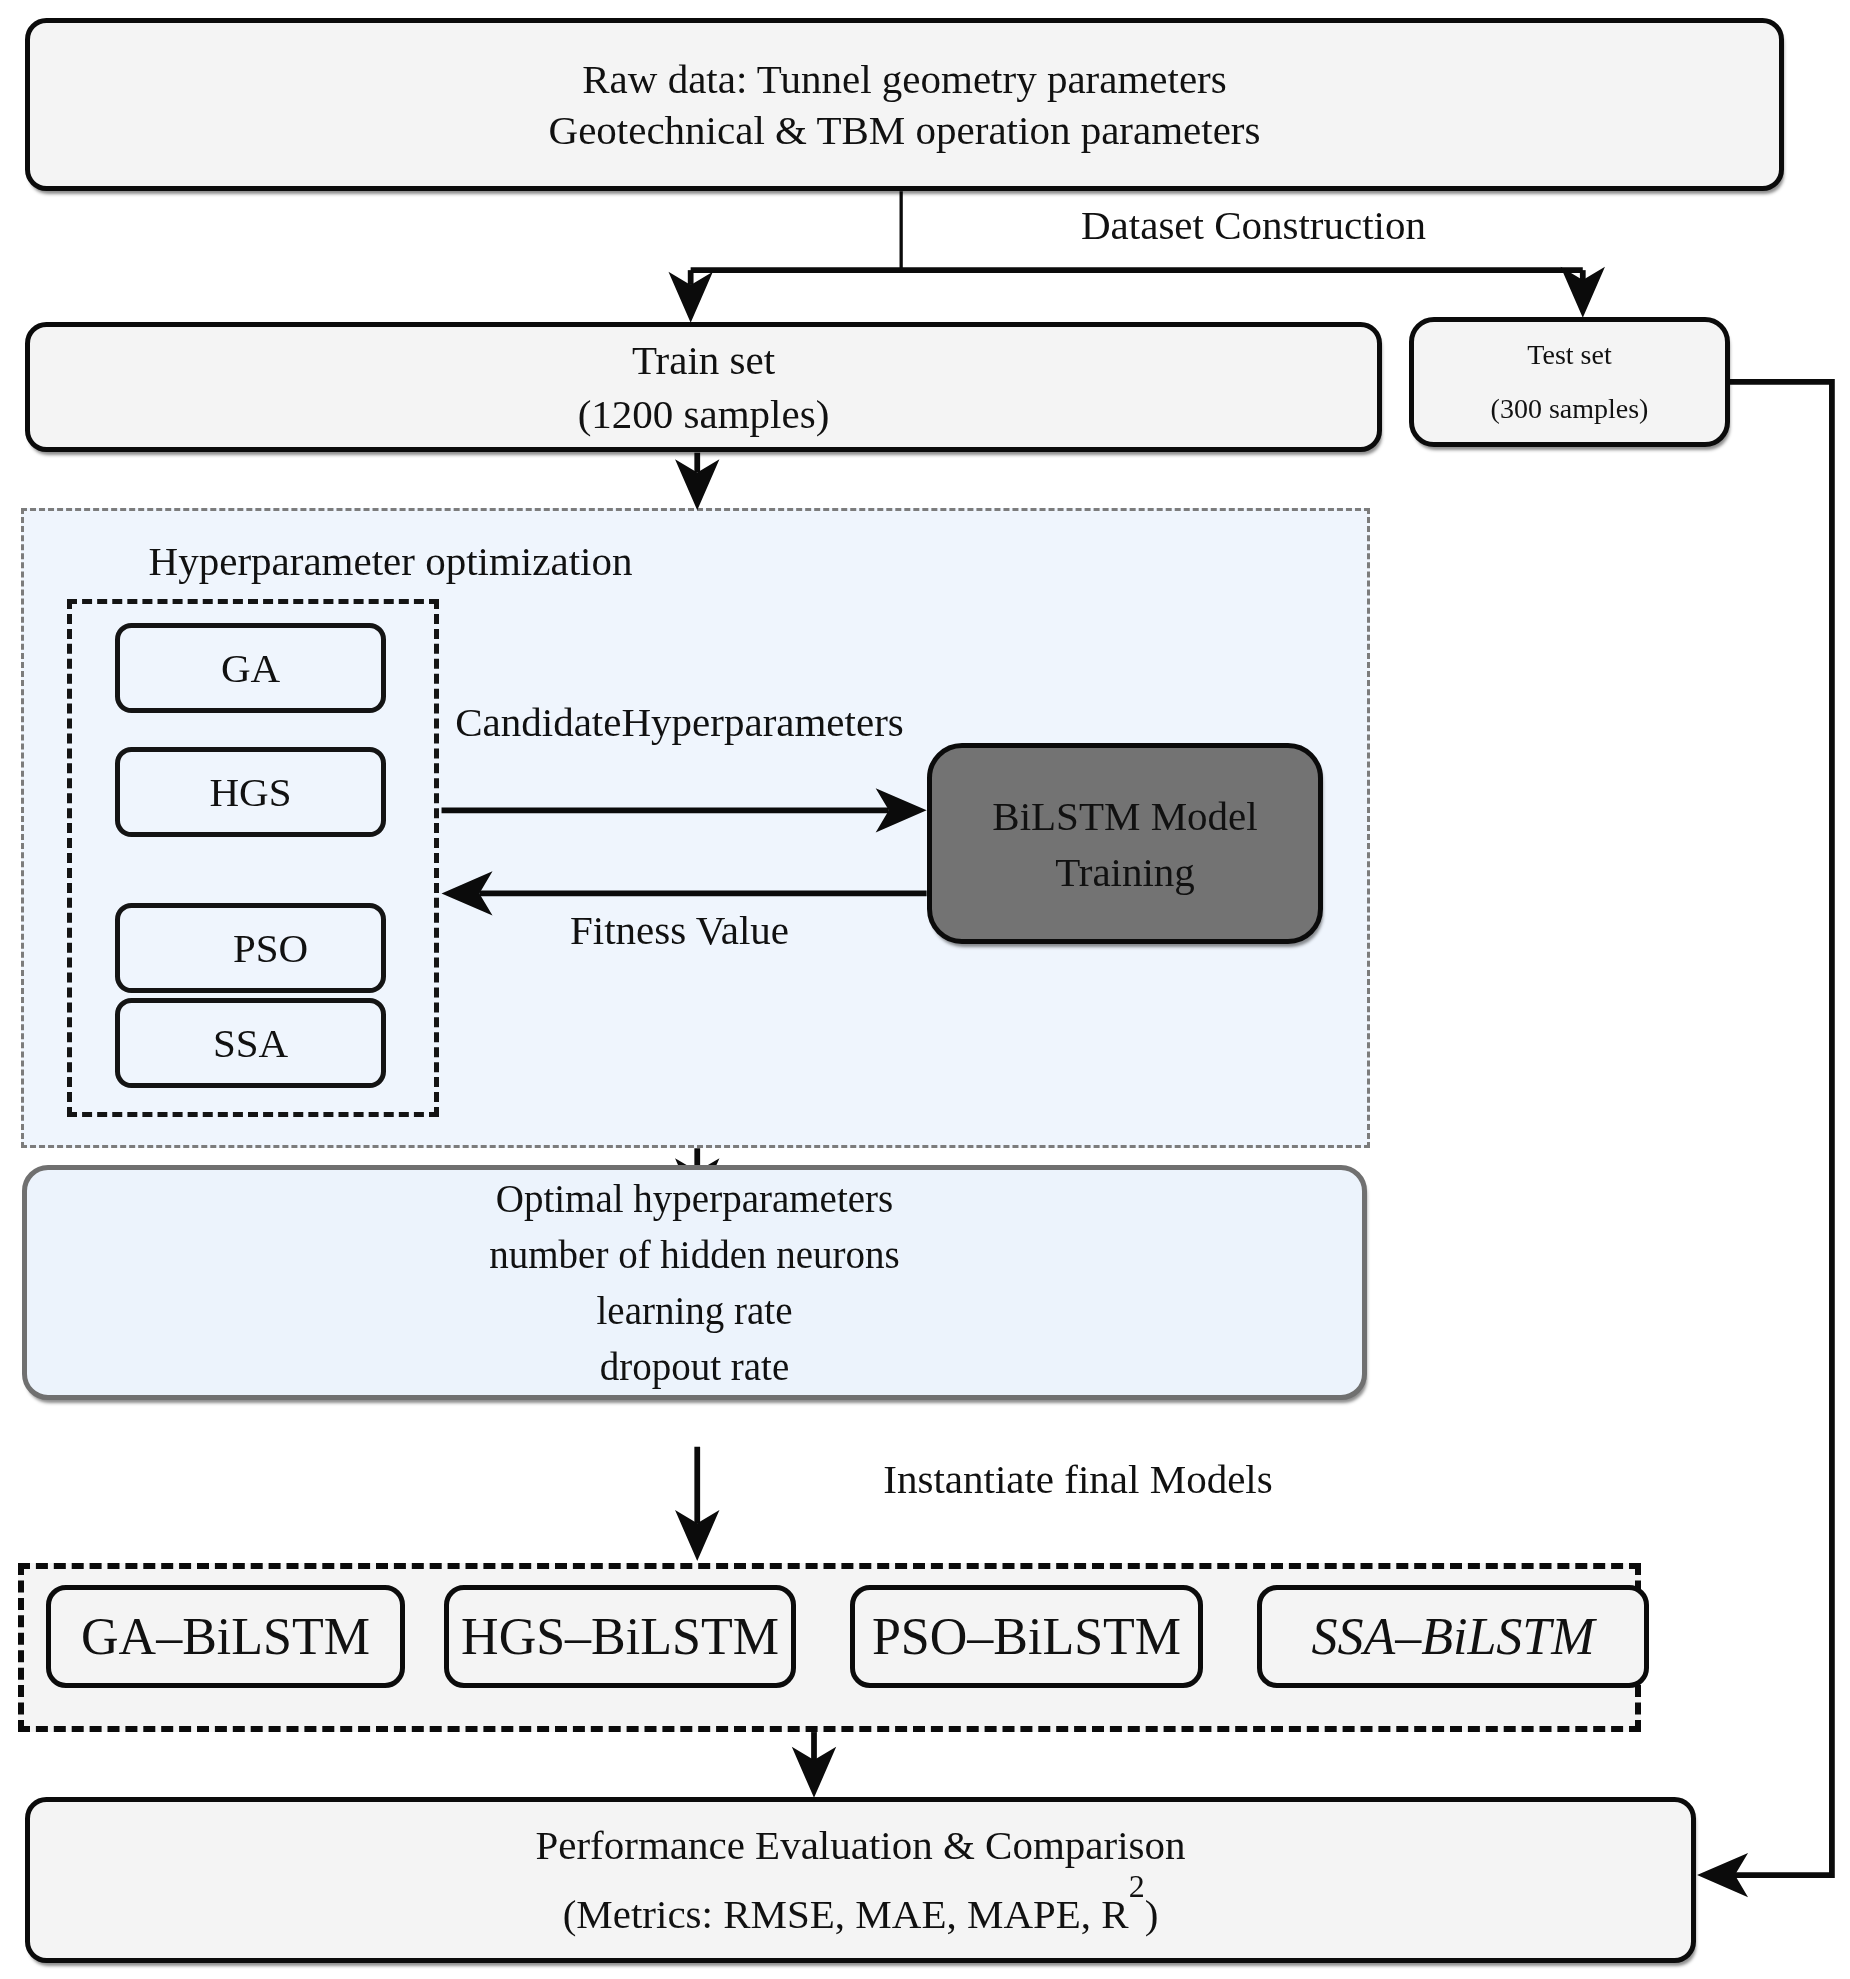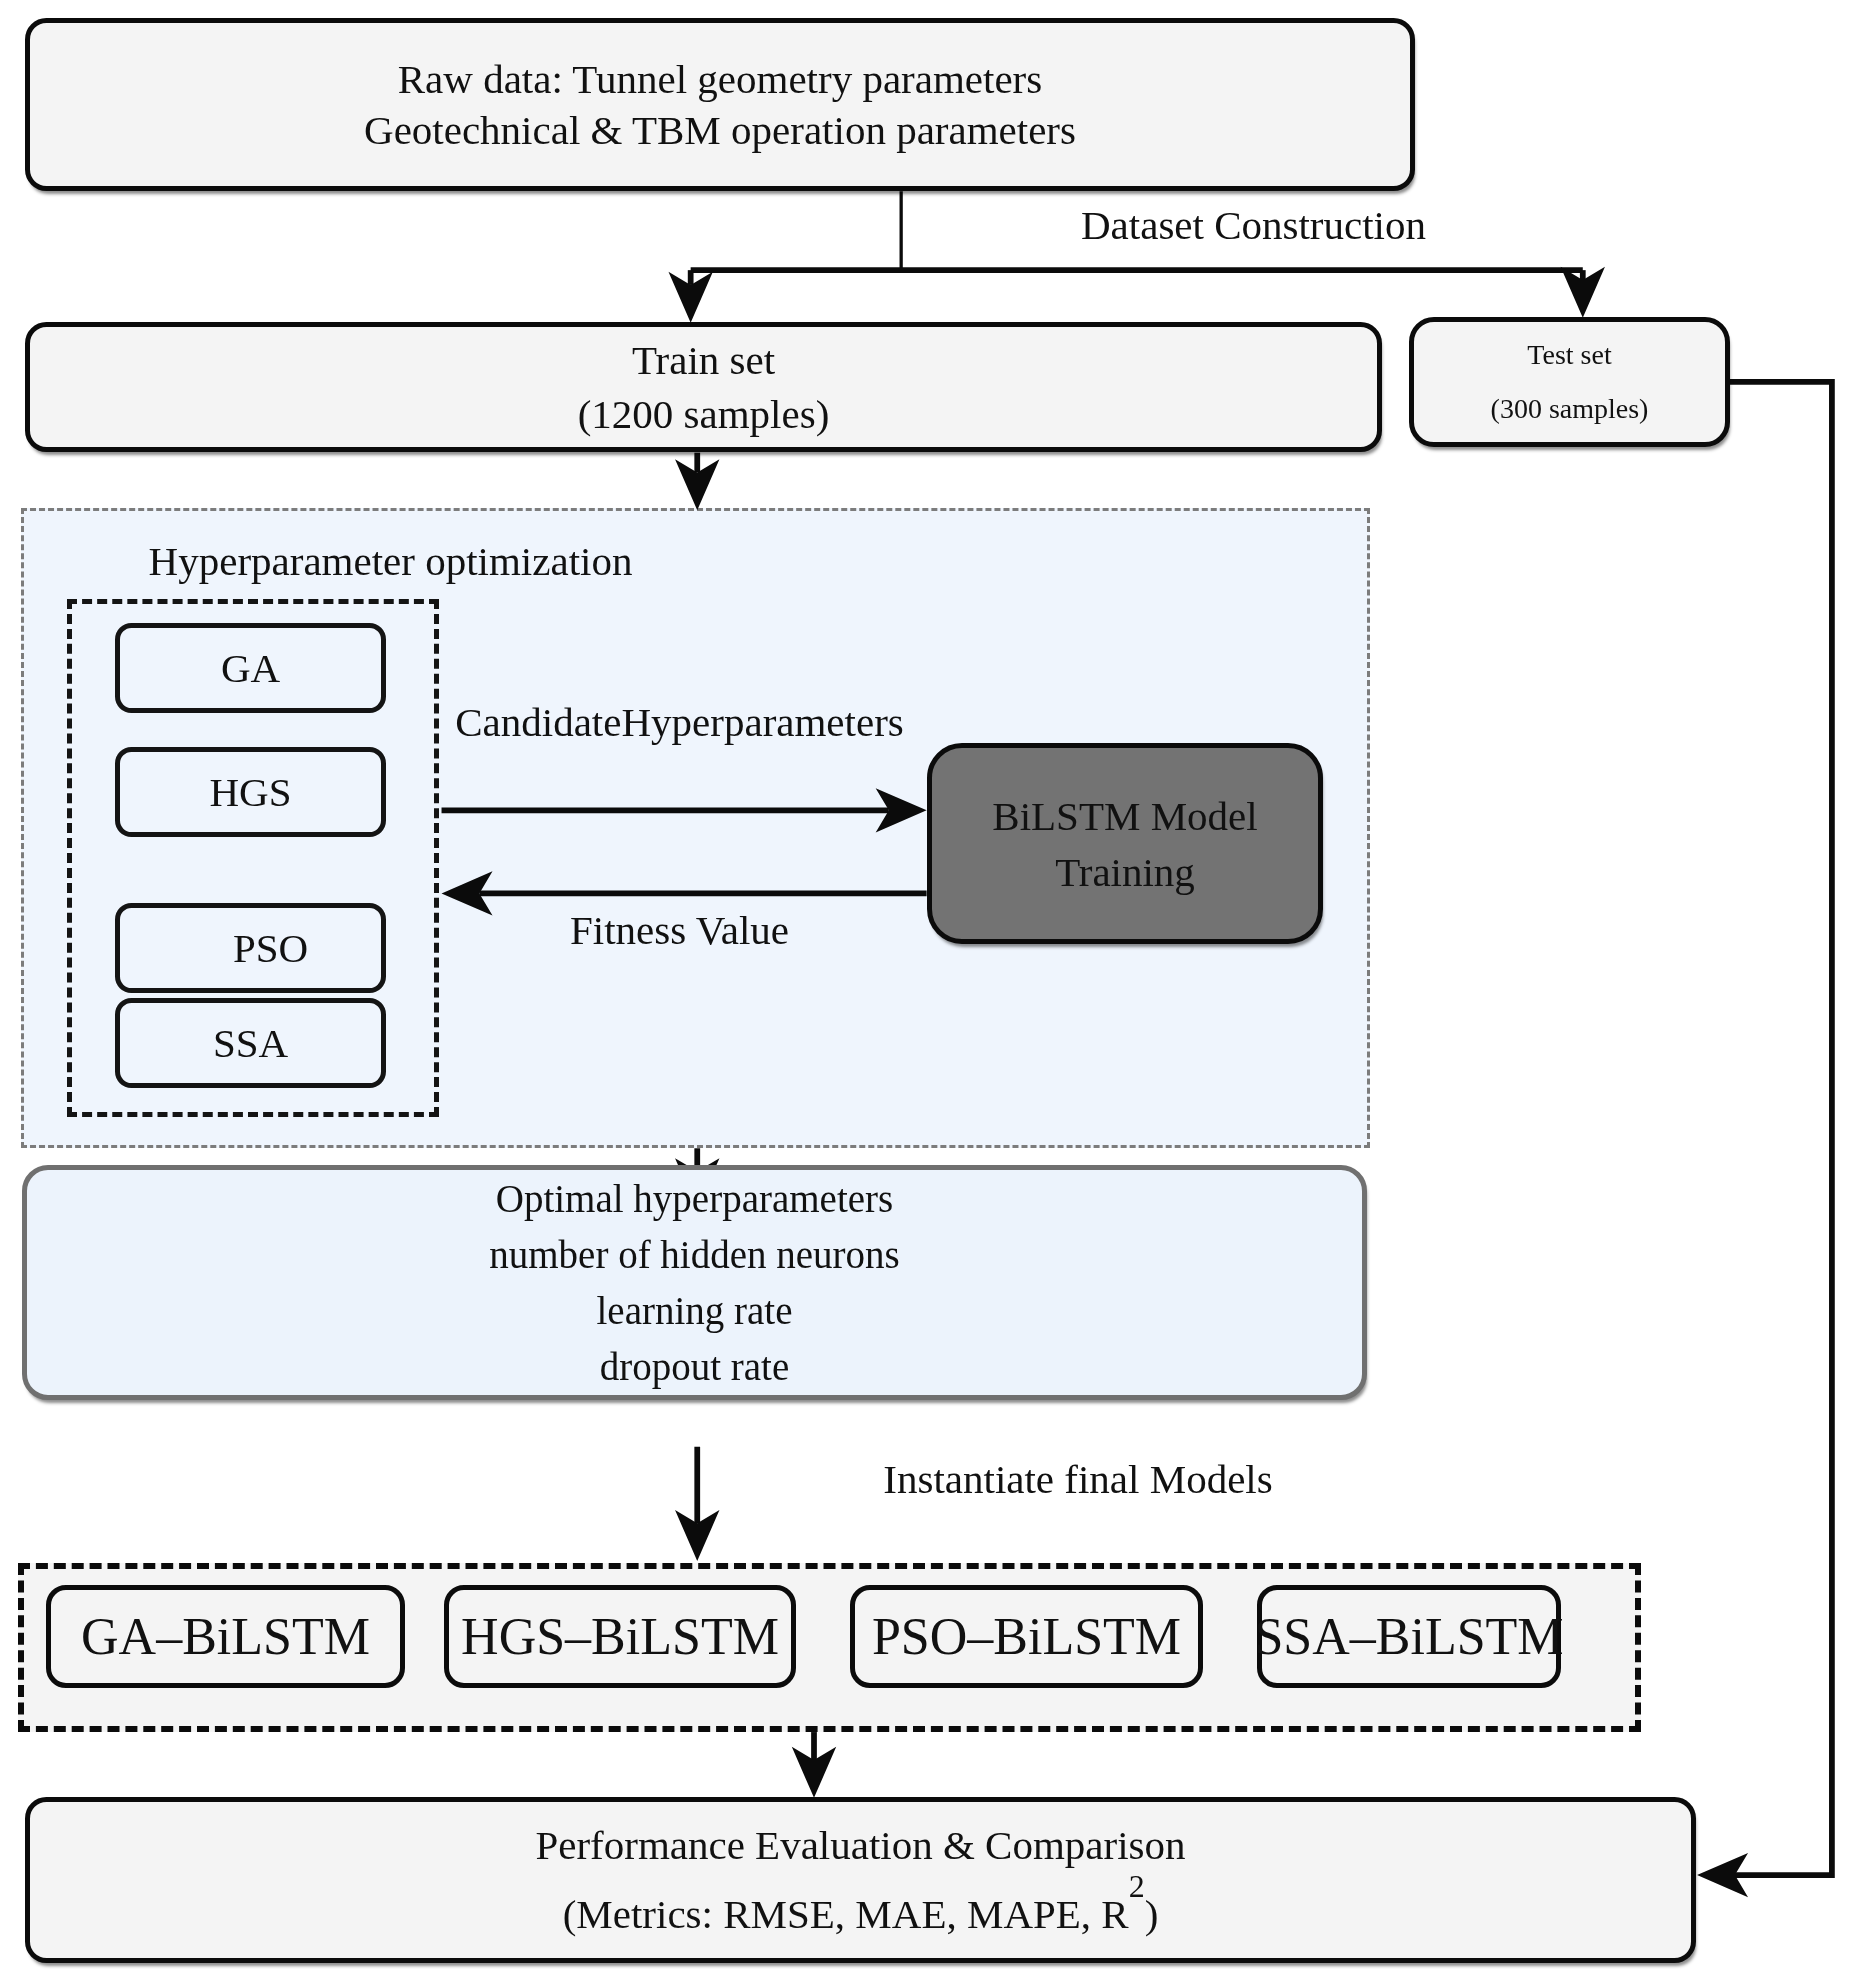--- a/index.html
+++ b/index.html
@@ -26,21 +26,21 @@
     display:flex;align-items:center;justify-content:center;
     text-align:center;white-space:nowrap;
     z-index:4;
   }
   .bg-section{z-index:1;}
   #connector-layer{position:absolute;left:0;top:0;z-index:2;}
   #connector-layer path{stroke:#0b0b0b;fill:none;}
   #connector-layer polygon{fill:#0b0b0b;stroke:none;}
   sup.sq{font-size:0.78em;line-height:0;position:relative;top:-0.5em;}
   
-  #raw-box{left:25px;top:18px;width:1390px;height:173px;font-size:41px;line-height:51px;}
+  #raw-box{left:25px;top:18px;width:1759px;height:173px;font-size:41px;line-height:51px;}
   #train-box{left:25px;top:322px;width:1357px;height:130px;font-size:41px;line-height:54px;}
   #test-box{left:1409px;top:317px;width:321px;height:130px;font-size:28px;line-height:54px;border-radius:25px;}
   #dataset-construction-label{left:970px;top:199px;width:567px;height:51px;font-size:41px;}
   #hyperopt-section{
     left:20.6px;top:508px;width:1349px;height:640px;
     background:#eff5fd;border:3.3px dashed #7c7c7c;
   }
   #hyperopt-title{left:49px;top:535px;width:683px;height:51px;font-size:41px;}
   #optimizer-group{
     left:67px;top:599px;width:372px;height:518px;
@@ -62,21 +62,21 @@
   }
   #instantiate-label{left:790px;top:1452px;width:576px;height:53px;font-size:41px;}
   #models-section{
     left:18px;top:1563px;width:1623px;height:169px;
     background:#f4f4f4;border:6.6px dashed #0b0b0b;
   }
   .model-box{top:1585px;height:103px;font-size:52px;border-radius:20px;box-shadow:none;}
   #model-ga{left:46px;width:359px;}
   #model-hgs{left:444px;width:352px;}
   #model-pso{left:850px;width:353px;}
-  #model-ssa{left:1257px;width:304px;}
+  #model-ssa{left:1257px;width:392px;font-style:italic;}
   #performance-box{left:25px;top:1797px;width:1671px;height:166px;font-size:41px;line-height:69px;border-width:5.8px;}
 </style>
 </head>
 <body>
 
 <div id="canvas">
 
   <div id="hyperopt-section" class="abs bg-section"></div>
   <div id="models-section" class="abs bg-section"></div>
 

